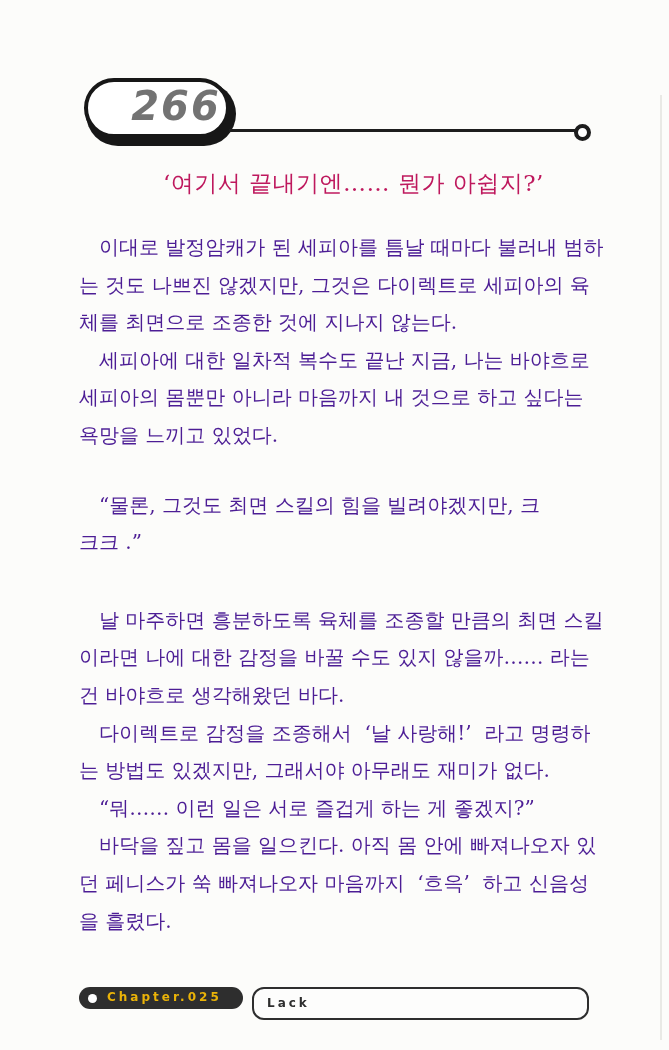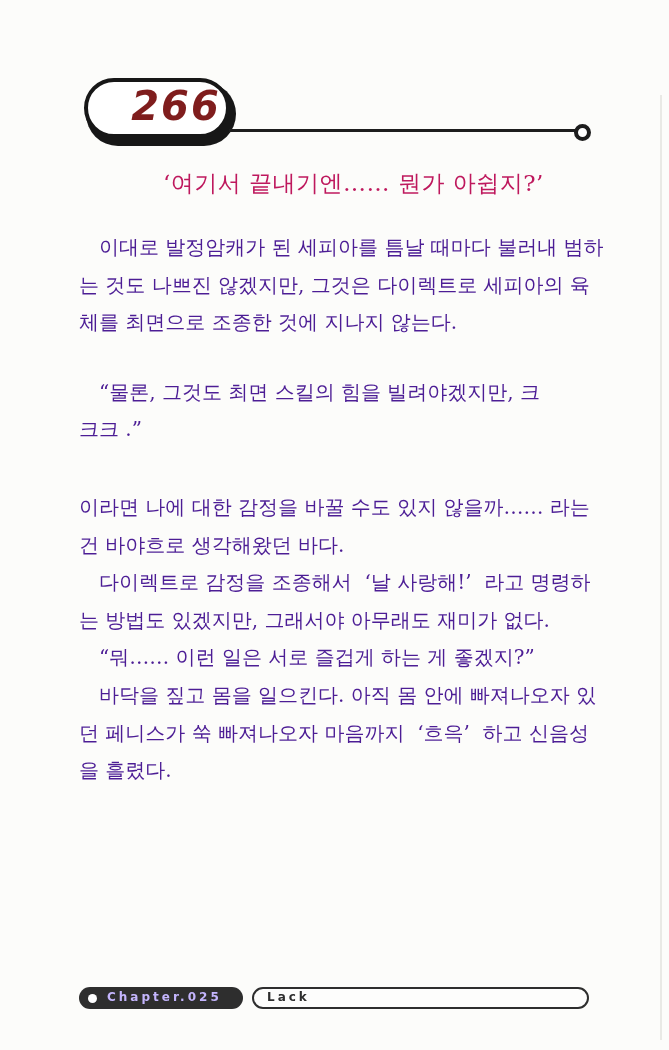--- a/index.html
+++ b/index.html
@@ -25,21 +25,21 @@
     border-radius: 30px;
     box-shadow: 4px 6px 0 2px #171717;
     display: flex; align-items: center; justify-content: center;
   }
   .page-number {
     font-family: "DejaVu Sans", sans-serif;
     font-style: italic;
     font-weight: bold;
     font-size: 40px;
     letter-spacing: 2px;
-    color: #7f1d1d;
+    color: #737373;
     transform: translateY(-2px);
     margin-left: 38px;
   }
   .header-rule {
     position: absolute;
     left: 229px; top: 129px;
     width: 347px; height: 3px;
     background: #1d1d1d;
   }
   .header-ring {
@@ -91,27 +91,27 @@
     border-radius: 50%;
     background: #ffffff;
     margin-right: 10px;
     flex: none;
   }
   .chapter-label {
     font-family: "DejaVu Sans", sans-serif;
     font-size: 12px;
     font-weight: bold;
     letter-spacing: 3px;
-    color: #c4b5fd;
+    color: #eab308;
     transform: translateY(-1px);
   }
   .series-pill {
     position: absolute;
     left: 252px; top: 987px;
-    width: 337px; height: 22px;
+    width: 337px; height: 33px;
     background: #fdfdfc;
     border: 2px solid #2e2e2e;
     border-radius: 12px;
     box-sizing: border-box;
     display: flex; align-items: center;
     padding-left: 13px;
   }
   .series-label {
     font-family: "DejaVu Sans", sans-serif;
     font-size: 12px;
@@ -143,27 +143,33 @@
   <div class="heading">‘여기서 끝내기엔…… 뭔가 아쉽지?’</div>
 
   <div class="body-text">
 
     <div class="para">
       <div class="line first">이대로 발정암캐가 된 세피아를 틈날 때마다 불러내 범하</div>
       <div class="line">는 것도 나쁘진 않겠지만, 그것은 다이렉트로 세피아의 육</div>
       <div class="line">체를 최면으로 조종한 것에 지나지 않는다.</div>
     </div>
 
+    <div class="para">
+      <div class="line first">세피아에 대한 일차적 복수도 끝난 지금, 나는 바야흐로</div>
+      <div class="line">세피아의 몸뿐만 아니라 마음까지 내 것으로 하고 싶다는</div>
+      <div class="line">욕망을 느끼고 있었다.</div>
+    </div>
 
     <div class="para spaced">
       <div class="line first">“물론, 그것도 최면 스킬의 힘을 빌려야겠지만, 크</div>
       <div class="line">크크 .”</div>
     </div>
 
     <div class="para">
+      <div class="line first">날 마주하면 흥분하도록 육체를 조종할 만큼의 최면 스킬</div>
       <div class="line">이라면 나에 대한 감정을 바꿀 수도 있지 않을까…… 라는</div>
       <div class="line">건 바야흐로 생각해왔던 바다.</div>
     </div>
 
     <div class="para">
       <div class="line first">다이렉트로 감정을 조종해서  ‘날 사랑해!’  라고 명령하</div>
       <div class="line">는 방법도 있겠지만, 그래서야 아무래도 재미가 없다.</div>
     </div>
 
     <div class="para">

